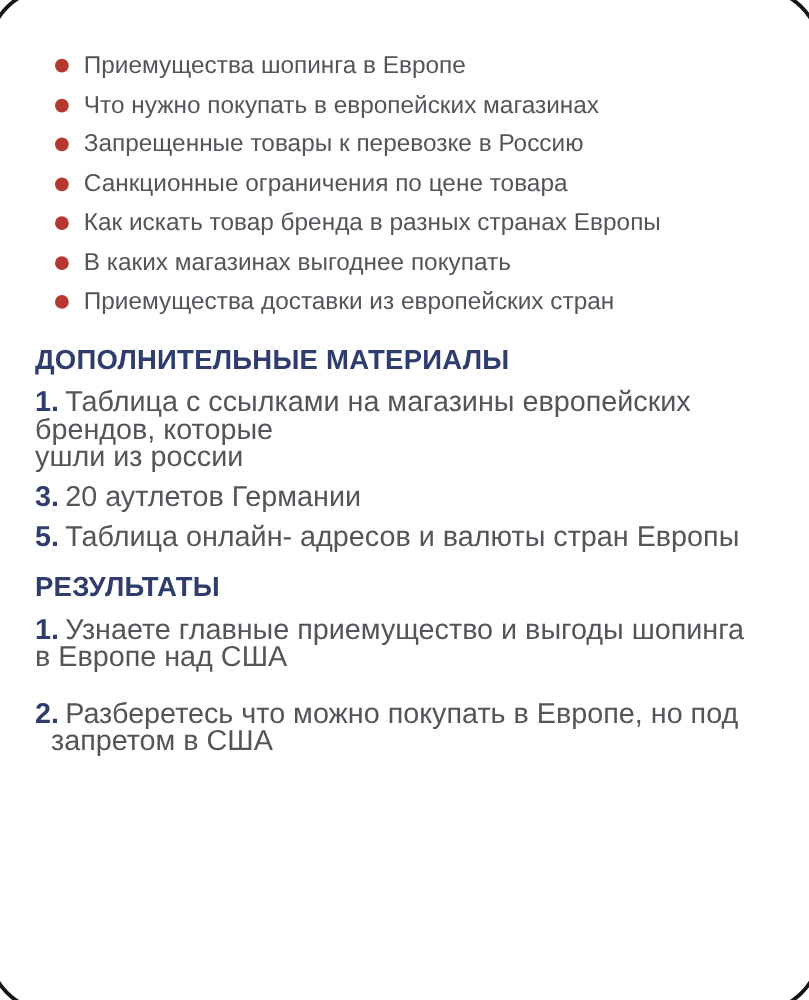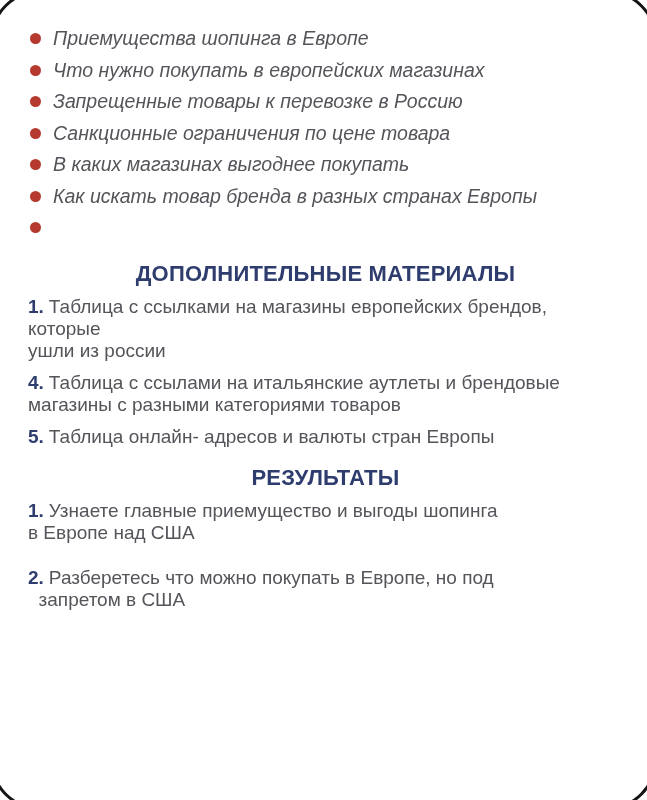--- a/index.html
+++ b/index.html
@@ -25,23 +25,22 @@
     pointer-events: none;
   }
   .content {
     position: absolute;
     left: 28px;
     top: 21px;
     right: 24px;
   }
   ul.topics {
     list-style: none;
-    margin: 2px;
+    margin: 16px;
     padding: 0;
-    font-style: italic;
   }
   ul.topics li {
     display: flex;
     align-items: center;
     height: 31.5px;
   }
   .dot {
     flex: none;
     width: 11px;
     height: 11px;
@@ -54,27 +53,26 @@
     color: var(--body-gray, #54555a);
     white-space: pre;
   }
   h2.sec-title {
     margin: 18px 0 0 0;
     font-size: 22px;
     line-height: 24px;
     font-weight: bold;
     letter-spacing: 0.2px;
     color: var(--heading-navy, #2e3c6e);
-    text-align: center;
   }
   h2.sec-title.results {
   }
   p.numbered {
     margin: 10px 0 0 0;
-    font-size: 19px;
+    font-size: 23px;
     line-height: 22px;
     color: var(--body-gray, #54555a);
   }
   p.numbered.gap12 { margin-top: 23px; }
   p.numbered .num {
     font-weight: bold;
     color: var(--heading-navy, #2e3c6e);
     margin-right: 5px;
   }
   p.numbered .txt {
@@ -99,37 +97,37 @@
       <li>
         <span class="dot"></span>
         <span class="topic-text">Запрещенные товары к перевозке в Россию</span>
       </li>
       <li>
         <span class="dot"></span>
         <span class="topic-text">Санкционные ограничения по цене товара</span>
       </li>
       <li>
         <span class="dot"></span>
+        <span class="topic-text">Как искать товар бренда в разных странах Европы</span>
+      </li>
+      <li>
+        <span class="dot"></span>
         <span class="topic-text">В каких магазинах выгоднее покупать</span>
       </li>
       <li>
         <span class="dot"></span>
-        <span class="topic-text">Как искать товар бренда в разных странах Европы</span>
-      </li>
-      <li>
-        <span class="dot"></span>
+        <span class="topic-text">Приемущества доставки из европейских стран</span>
       </li>
     </ul>
 
     <h2 class="sec-title">ДОПОЛНИТЕЛЬНЫЕ МАТЕРИАЛЫ</h2>
 
     <p class="numbered"><span class="num">1.</span><span class="txt">Таблица с ссылками на магазины европейских брендов, которые
 ушли из россии</span></p>
-    <p class="numbered"><span class="num">4.</span><span class="txt">Таблица с ссылами на итальянские аутлеты и брендовые
-магазины с разными категориями товаров</span></p>
+    <p class="numbered"><span class="num">3.</span><span class="txt">20 аутлетов Германии</span></p>
     <p class="numbered"><span class="num">5.</span><span class="txt">Таблица онлайн- адресов и валюты стран Европы</span></p>
 
     <h2 class="sec-title results">РЕЗУЛЬТАТЫ</h2>
 
     <p class="numbered"><span class="num">1.</span><span class="txt">Узнаете главные приемущество и выгоды шопинга
 в Европе над США</span></p>
     <p class="numbered gap12"><span class="num">2.</span><span class="txt">Разберетесь что можно покупать в Европе, но под
   запретом в США</span></p>
 
   </div>

